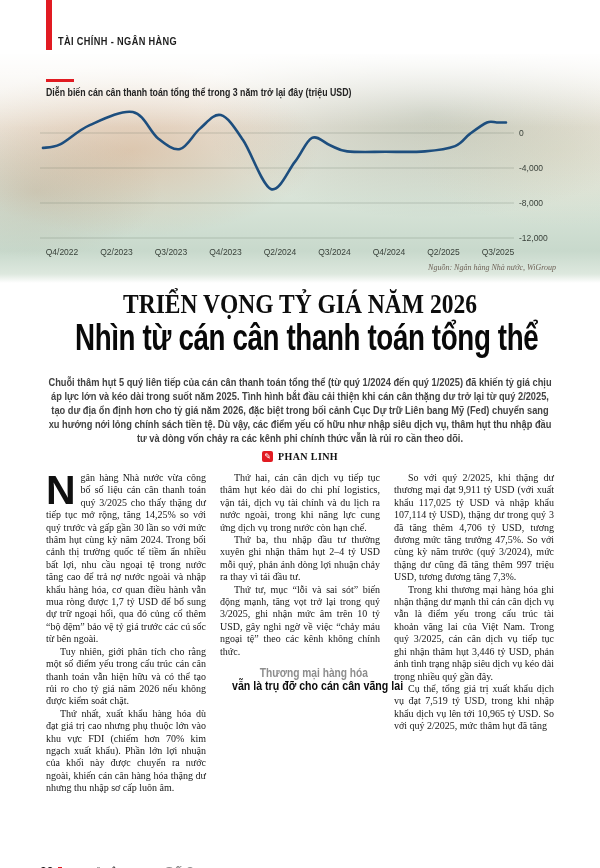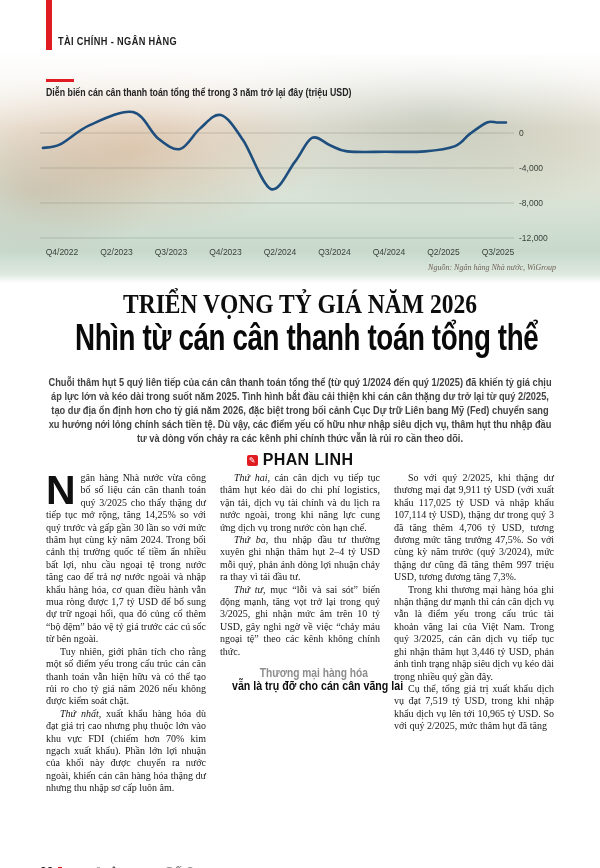--- a/index.html
+++ b/index.html
@@ -35,28 +35,28 @@
         font-weight:bold;font-size:37px;color:#090909;white-space:nowrap;
         transform:scaleX(.75);transform-origin:center;letter-spacing:-.5px;}
   .intro{position:absolute;left:20px;top:376px;width:560px;text-align:center;
         font-size:10.3px;font-weight:bold;line-height:14px;color:#434343;
         transform:scaleX(.9);transform-origin:center;}
   
   .author-row{position:absolute;left:0;top:451px;width:600px;display:flex;
         justify-content:center;align-items:center;gap:5px;}
   .author-icon{width:11px;height:11px;background:#e11b22;border-radius:2px;color:#ffffff;
         font-size:8px;line-height:11px;text-align:center;}
-  .author-name{font-size:16px;font-weight:bold;color:#111;letter-spacing:.4px;}
+  .author-name{font-size:10px;font-weight:bold;color:#111;letter-spacing:.4px;font-family:Liberation Serif, serif;}
   
   .article{position:absolute;left:46px;top:472px;width:508px;display:flex;gap:14px;}
   .col{width:160px;font-family:"Liberation Serif",serif;font-size:10px;line-height:12.4px;
         color:#161616;text-align:justify;}
   .para{margin:0;}
   .para.ind{text-indent:14px;}
-  .it{font-style:italic;}
+  .it{}
   .dropcap{float:left;font-family:"Liberation Sans",sans-serif;font-weight:bold;
         font-size:41px;line-height:32px;padding:2px 5px 0 0;color:#101010;}
   .subhead{margin:9px 0 6px 0;text-align:right;text-indent:0;}
   .sh1{font-family:"Liberation Sans",sans-serif;font-weight:bold;font-size:12px;color:#8d8d8d;
         white-space:nowrap;transform:scaleX(.85);transform-origin:center;}
   .sh2{font-family:"Liberation Sans",sans-serif;font-weight:bold;font-size:12.5px;color:#0c0c0c;
         white-space:nowrap;transform:scaleX(.85);transform-origin:center;}
   
   .footer{position:absolute;left:40px;right:44px;top:864px;display:flex;
         justify-content:space-between;align-items:center;}

